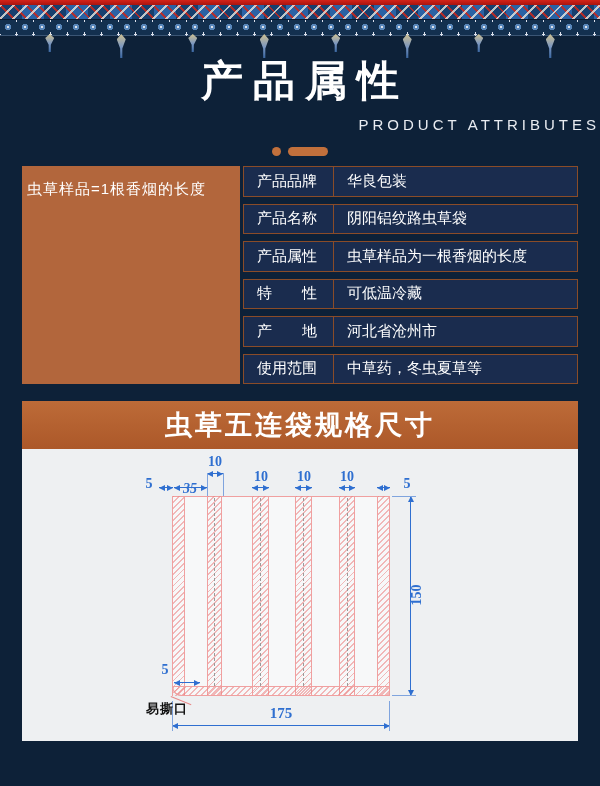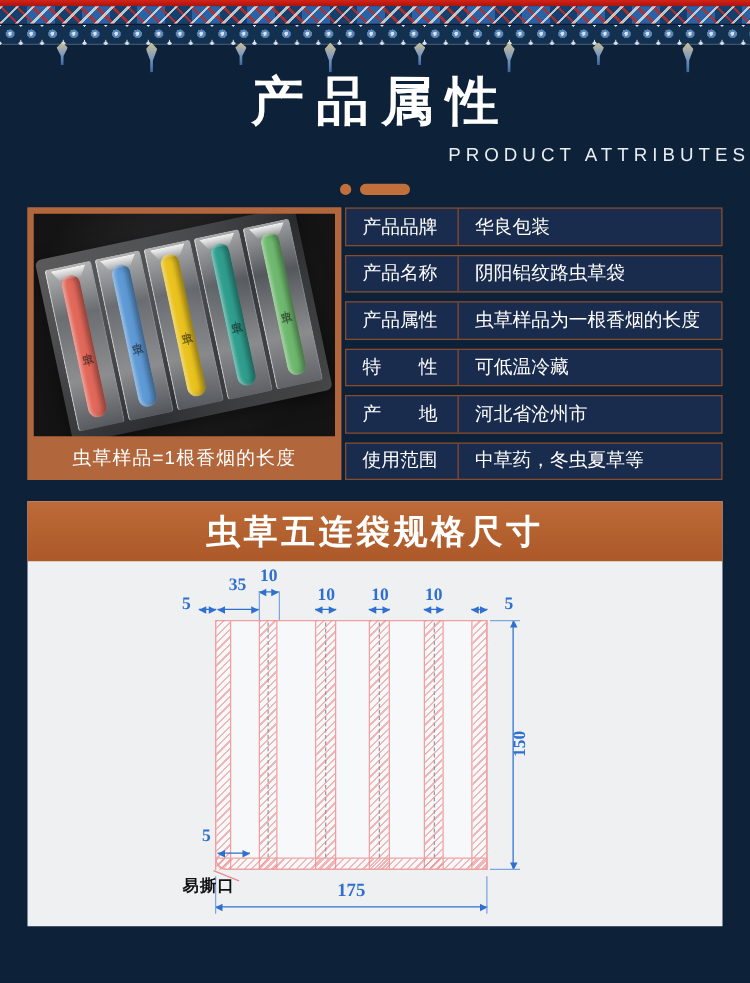--- a/index.html
+++ b/index.html
@@ -45,22 +45,22 @@
   .page-subtitle{
     margin:7px 0 0;color:#e9ecf1;font-size:15px;letter-spacing:4px;font-weight:normal;text-align:right;
   }
   .title-divider{margin:13px auto 0;width:72px;height:10px;display:flex;align-items:center;gap:7px;justify-content:center;}
   .divider-dot{width:9px;height:9px;border-radius:50%;background:#c1703c;}
   .divider-bar{width:40px;height:9px;border-radius:5px;background:#c1703c;}
   
   .content{display:flex;gap:3px;margin:10px 22px 0;height:218px;}
   
   .photo-card{
-    width:251px;box-sizing:border-box;border:5px solid #b2663c;
-    background:#b2663c;display:flex;flex-direction:column;flex:none;
+    width:218px;box-sizing:border-box;border:5px solid #b2663c;
+    background:#b2663c;display:flex;flex-direction:row;flex:none;
   }
   .photo-area{
     height:182px;position:relative;overflow:hidden;
     background:radial-gradient(circle at 50% 42%,#343436,#141415 75%);
   }
   .bag{
     position:absolute;left:14px;top:14px;width:212px;height:150px;
     transform:rotate(-12deg);
     background:linear-gradient(135deg,rgba(255,255,255,.30),rgba(175,190,205,.12) 60%,rgba(255,255,255,.22));
     border-radius:5px;
@@ -256,21 +256,21 @@
     <div class="perf" style="left:325px;"></div>
     <div class="bottom-seal"></div>
 
     <span class="dimlabel" style="left:180px;top:5px;width:26px;">10</span>
     <div class="dimh" style="left:185px;top:24px;width:16px;"></div>
     <div class="ext" style="left:185px;top:24px;width:1px;height:23px;"></div>
     <div class="ext" style="left:201px;top:24px;width:1px;height:23px;"></div>
 
     <span class="dimlabel" style="left:120px;top:27px;width:14px;">5</span>
     <div class="dimh" style="left:137px;top:38px;width:14px;"></div>
-    <span class="dimlabel" style="left:154px;top:12px;width:28px;">35</span>
+    <span class="dimlabel" style="left:154px;top:32px;width:28px;font-style:italic;">35</span>
     <div class="dimh" style="left:152px;top:38px;width:33px;"></div>
 
     <span class="dimlabel" style="left:224px;top:20px;width:30px;">10</span>
     <div class="dimh" style="left:230px;top:38px;width:17px;"></div>
     <span class="dimlabel" style="left:267px;top:20px;width:30px;">10</span>
     <div class="dimh" style="left:273px;top:38px;width:17px;"></div>
     <span class="dimlabel" style="left:310px;top:20px;width:30px;">10</span>
     <div class="dimh" style="left:317px;top:38px;width:16px;"></div>
 
     <span class="dimlabel" style="left:378px;top:27px;width:14px;">5</span>

